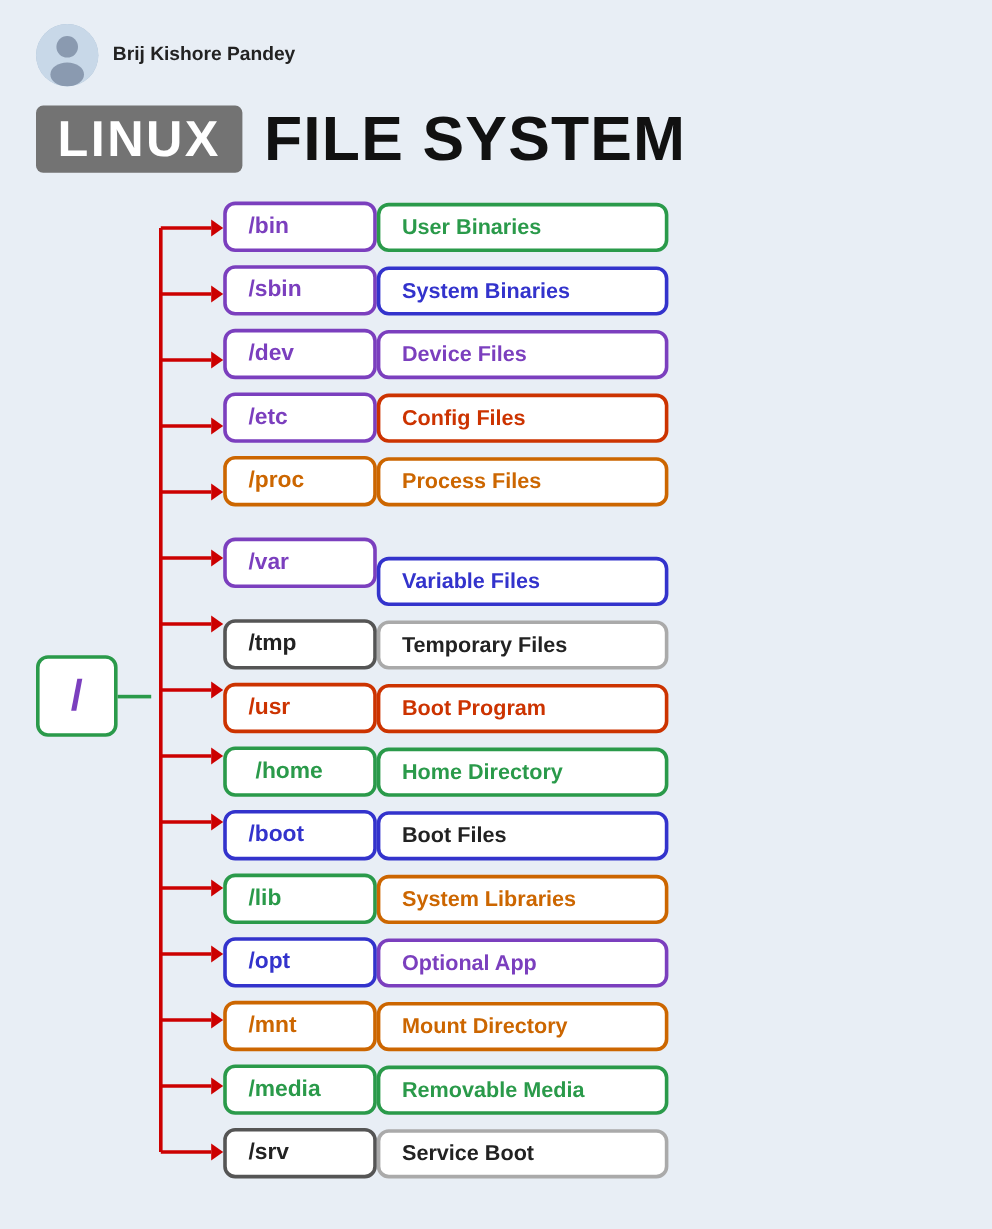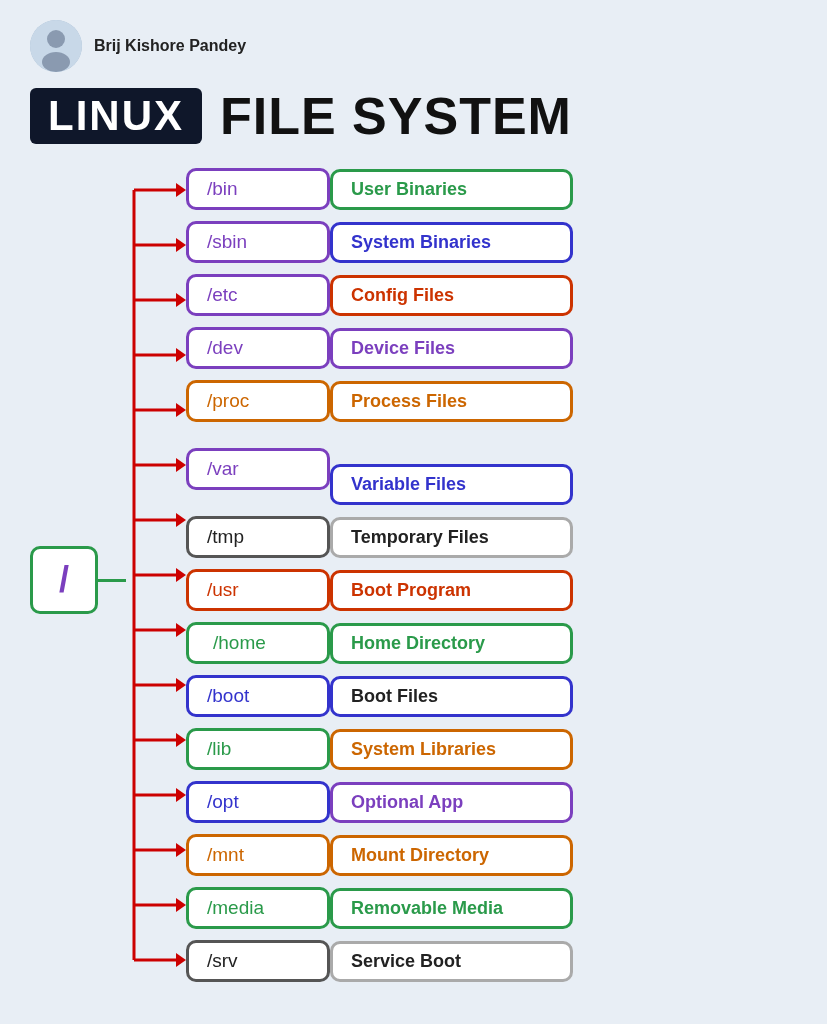--- a/index.html
+++ b/index.html
@@ -32,21 +32,21 @@
       font-weight: 600;
       color: #222;
     }
     .title-row {
       display: flex;
       align-items: center;
       gap: 18px;
       margin-bottom: 22px;
     }
     .linux-badge {
-      background: #0f172a;
+      background: #737373;
       color: #fff;
       font-size: 42px;
       font-weight: 900;
       padding: 4px 18px;
       border-radius: 6px;
       letter-spacing: 2px;
     }
     .main-title {
       font-size: 52px;
       font-weight: 900;
@@ -68,23 +68,23 @@
       position: relative;
       z-index: 2;
     }
     .node-pill {
       display: flex;
       align-items: center;
       justify-content: flex-start;
       padding: 7px 18px;
       border-radius: 10px;
       font-size: 19px;
-      font-weight: 400;
+      font-weight: 700;
       min-width: 120px;
-      width: 144px;
+      width: 128px;
       border: 3px solid;
       background: #fff;
     }
     .desc-pill {
       display: flex;
       align-items: center;
       justify-content: flex-start;
       padding: 7px 18px;
       border-radius: 10px;
       font-size: 18px;
@@ -177,26 +177,26 @@
     <div style="display:flex;flex-direction:column;gap:11px;margin-top:0;" id="nodes-list">
     <div class="row-item">
           <div class="node-pill" style="color: rgb(123, 63, 190); border-color: rgb(123, 63, 190);">/bin</div>
           <div class="desc-pill" style="color: rgb(42, 154, 74); border-color: rgb(42, 154, 74);">User Binaries</div>
         </div>
         <div class="row-item">
           <div class="node-pill" style="color: rgb(123, 63, 190); border-color: rgb(123, 63, 190);">/sbin</div>
           <div class="desc-pill" style="color: rgb(51, 51, 204); border-color: rgb(51, 51, 204);">System Binaries</div>
         </div>
         <div class="row-item">
+          <div class="node-pill" style="color: rgb(123, 63, 190); border-color: rgb(123, 63, 190);">/dev</div>
+          <div class="desc-pill" style="color: rgb(123, 63, 190); border-color: rgb(123, 63, 190);">Device Files</div>
+        </div>
+        <div class="row-item">
           <div class="node-pill" style="color: rgb(123, 63, 190); border-color: rgb(123, 63, 190);">/etc</div>
           <div class="desc-pill" style="color: rgb(204, 51, 0); border-color: rgb(204, 51, 0);">Config Files</div>
-        </div>
-        <div class="row-item">
-          <div class="node-pill" style="color: rgb(123, 63, 190); border-color: rgb(123, 63, 190);">/dev</div>
-          <div class="desc-pill" style="color: rgb(123, 63, 190); border-color: rgb(123, 63, 190);">Device Files</div>
         </div>
         <div class="row-item">
           <div class="node-pill" style="color: rgb(204, 102, 0); border-color: rgb(204, 102, 0);">/proc</div>
           <div class="desc-pill" style="color: rgb(204, 102, 0); border-color: rgb(204, 102, 0);">Process Files</div>
         </div>
         <div class="row-item">
           <div class="node-pill" style="color: rgb(123, 63, 190); border-color: rgb(123, 63, 190);">/var</div>
           <div class="desc-pill" style="color: rgb(51, 51, 204); border-color: rgb(51, 51, 204); margin-top: 31px;">Variable Files</div>
         </div>
         <div class="row-item">

